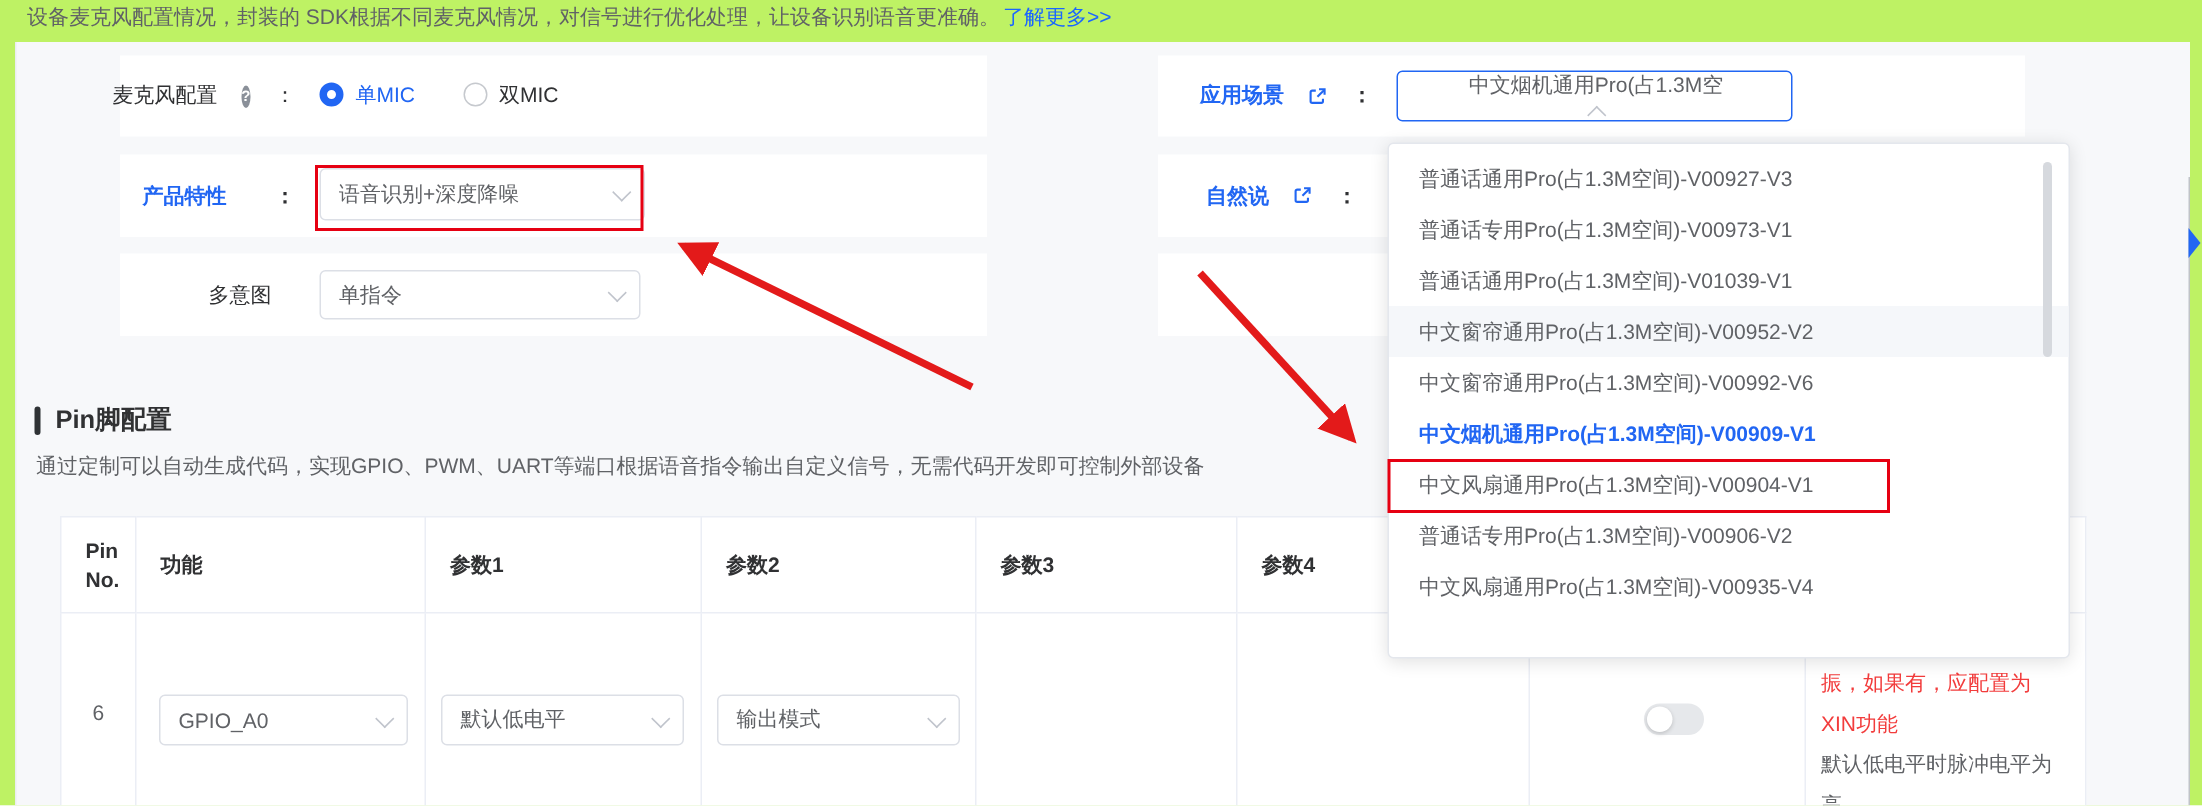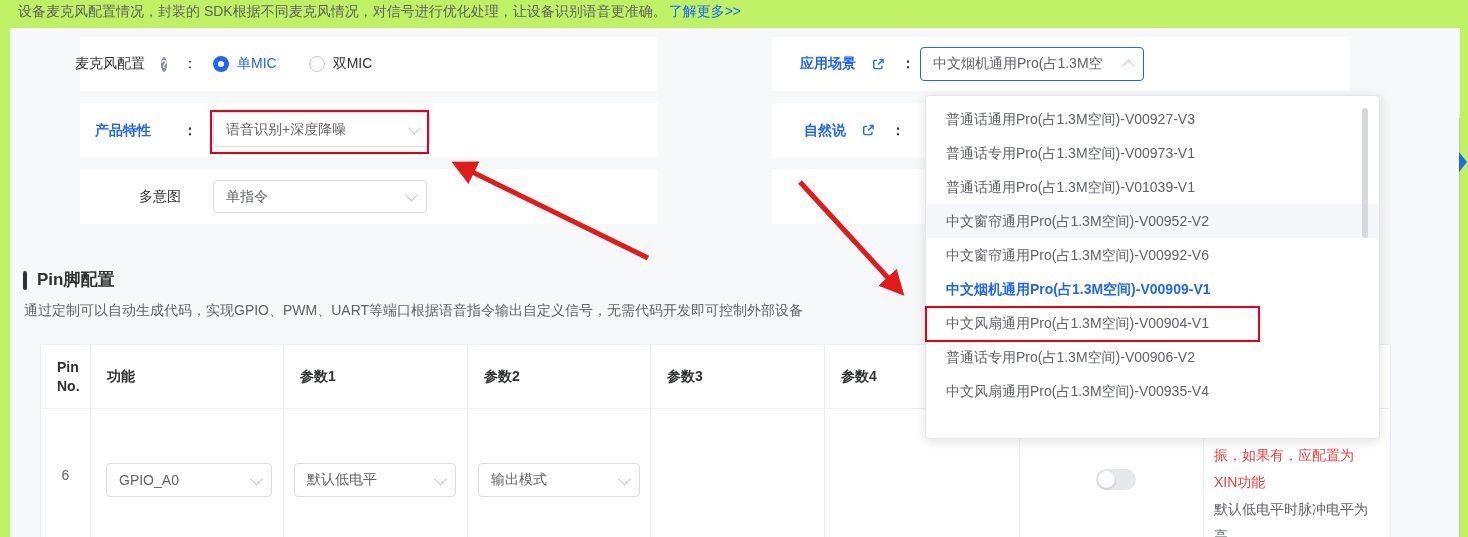--- a/index.html
+++ b/index.html
@@ -21,34 +21,34 @@
   .lab-blue{color:#2166f3;font-weight:700;}
   .lab-colon{color:#303133;font-weight:700;}
   #card-mic .lab-group,#card-feature .lab-group{left:17px;width:100px;}
   #card-intent .lab-group{left:17px;width:84px;}
   #card-scene .lab-group{left:20px;width:123px;}
   #card-natural .lab-group{left:20px;width:113px;}
   .help{display:inline-flex;align-items:center;justify-content:center;width:15px;height:15px;border-radius:50%;background:#8a9099;color:#fff;font-size:10px;font-weight:700;cursor:pointer;}
   .linkicon{display:inline-block;width:13px;height:13px;}
   
   .radio-group{position:absolute;left:133px;top:0;height:100%;display:flex;align-items:center;gap:32px;}
-  .radio{display:flex;align-items:center;gap:8px;cursor:pointer;font-size:14px;}
+  .radio{display:flex;align-items:flex-start;gap:8px;cursor:pointer;font-size:14px;}
   .rdot{width:16px;height:16px;border-radius:50%;box-sizing:border-box;background:#fff;}
   .rdot.on{border:5px solid #2166f3;}
   .rdot.off{border:1px solid #c6c9ce;}
   .rtxt.on{color:#2166f3;}
   .rtxt.off{color:#303133;}
   
   .select{box-sizing:border-box;display:flex;align-items:center;justify-content:space-between;padding:0 10px 0 12px;background:#fff;border:1px solid #dcdfe6;border-radius:4px;height:34px;color:#606266;font-size:14px;cursor:pointer;white-space:nowrap;overflow:hidden;}
   .chev{flex:0 0 auto;width:8px;height:8px;border-right:1.6px solid #c0c4cc;border-bottom:1.6px solid #c0c4cc;}
   .chev.down{transform:rotate(45deg) translate(-1px,-1px);}
   .chev.up{transform:rotate(-135deg) translate(-1px,-1px);}
   #feature-select{position:absolute;left:133px;top:9px;width:217px;height:35px;}
   #intent-select{position:absolute;left:133px;top:11px;width:214px;height:33px;}
-  #scene-select{position:absolute;left:148px;top:10px;width:224px;height:34px;border-color:#2166f3;}
+  #scene-select{position:absolute;left:159px;top:10px;width:264px;height:34px;border-color:#2166f3;flex-direction:column;}
   
   .ann-box{position:absolute;border:2px solid #e60012;z-index:8;pointer-events:none;}
   #ann-feature{left:210px;top:110px;width:215px;height:40px;}
   #ann-item{left:925px;top:306px;width:331px;height:32px;}
   #arrows{position:absolute;left:0;top:0;z-index:9;pointer-events:none;}
   
   .dd-panel{position:absolute;left:925px;top:95px;width:455px;height:344px;background:#fff;border:1px solid #e4e7ed;border-radius:4px;box-shadow:0 2px 12px rgba(0,0,0,.12);box-sizing:border-box;z-index:5;padding-top:6px;}
   .dd-item{height:34px;line-height:34px;padding-left:20px;font-size:14px;color:#606266;white-space:nowrap;overflow:hidden;cursor:pointer;}
   .dd-item.hover{background:#f5f7fa;}
   .dd-item.selected{color:#2166f3;font-weight:700;}

